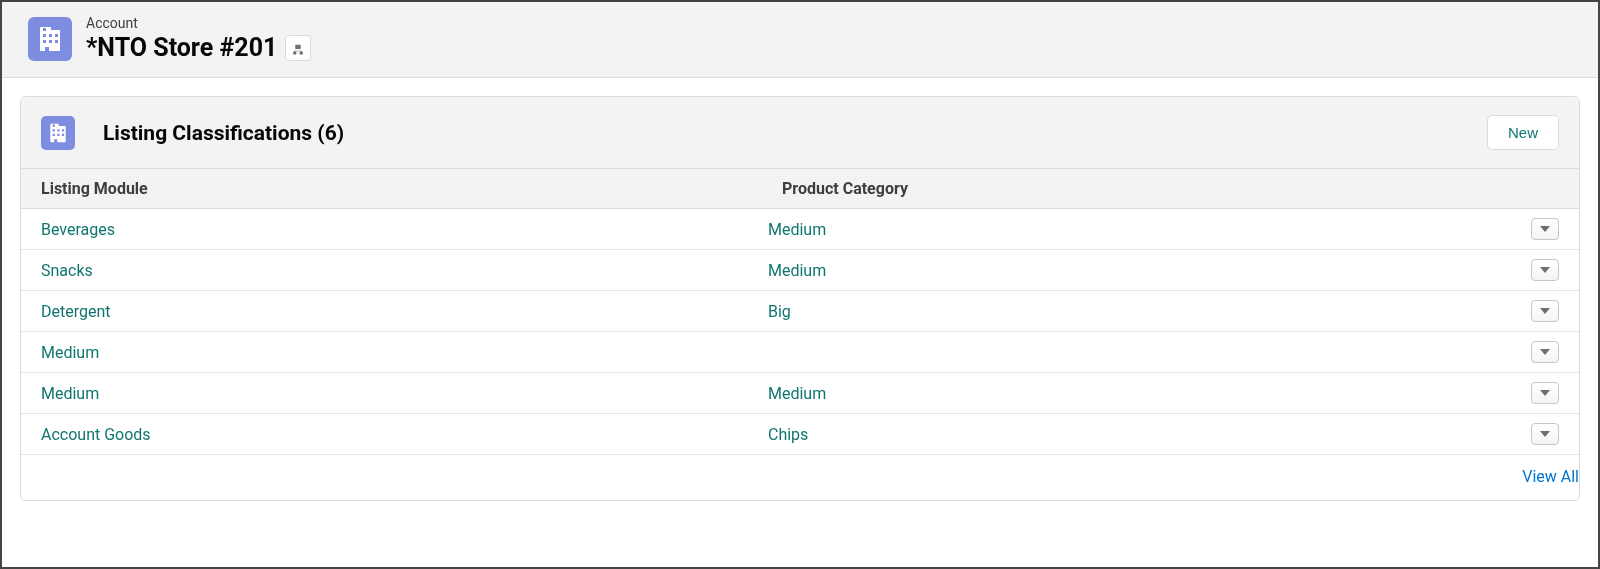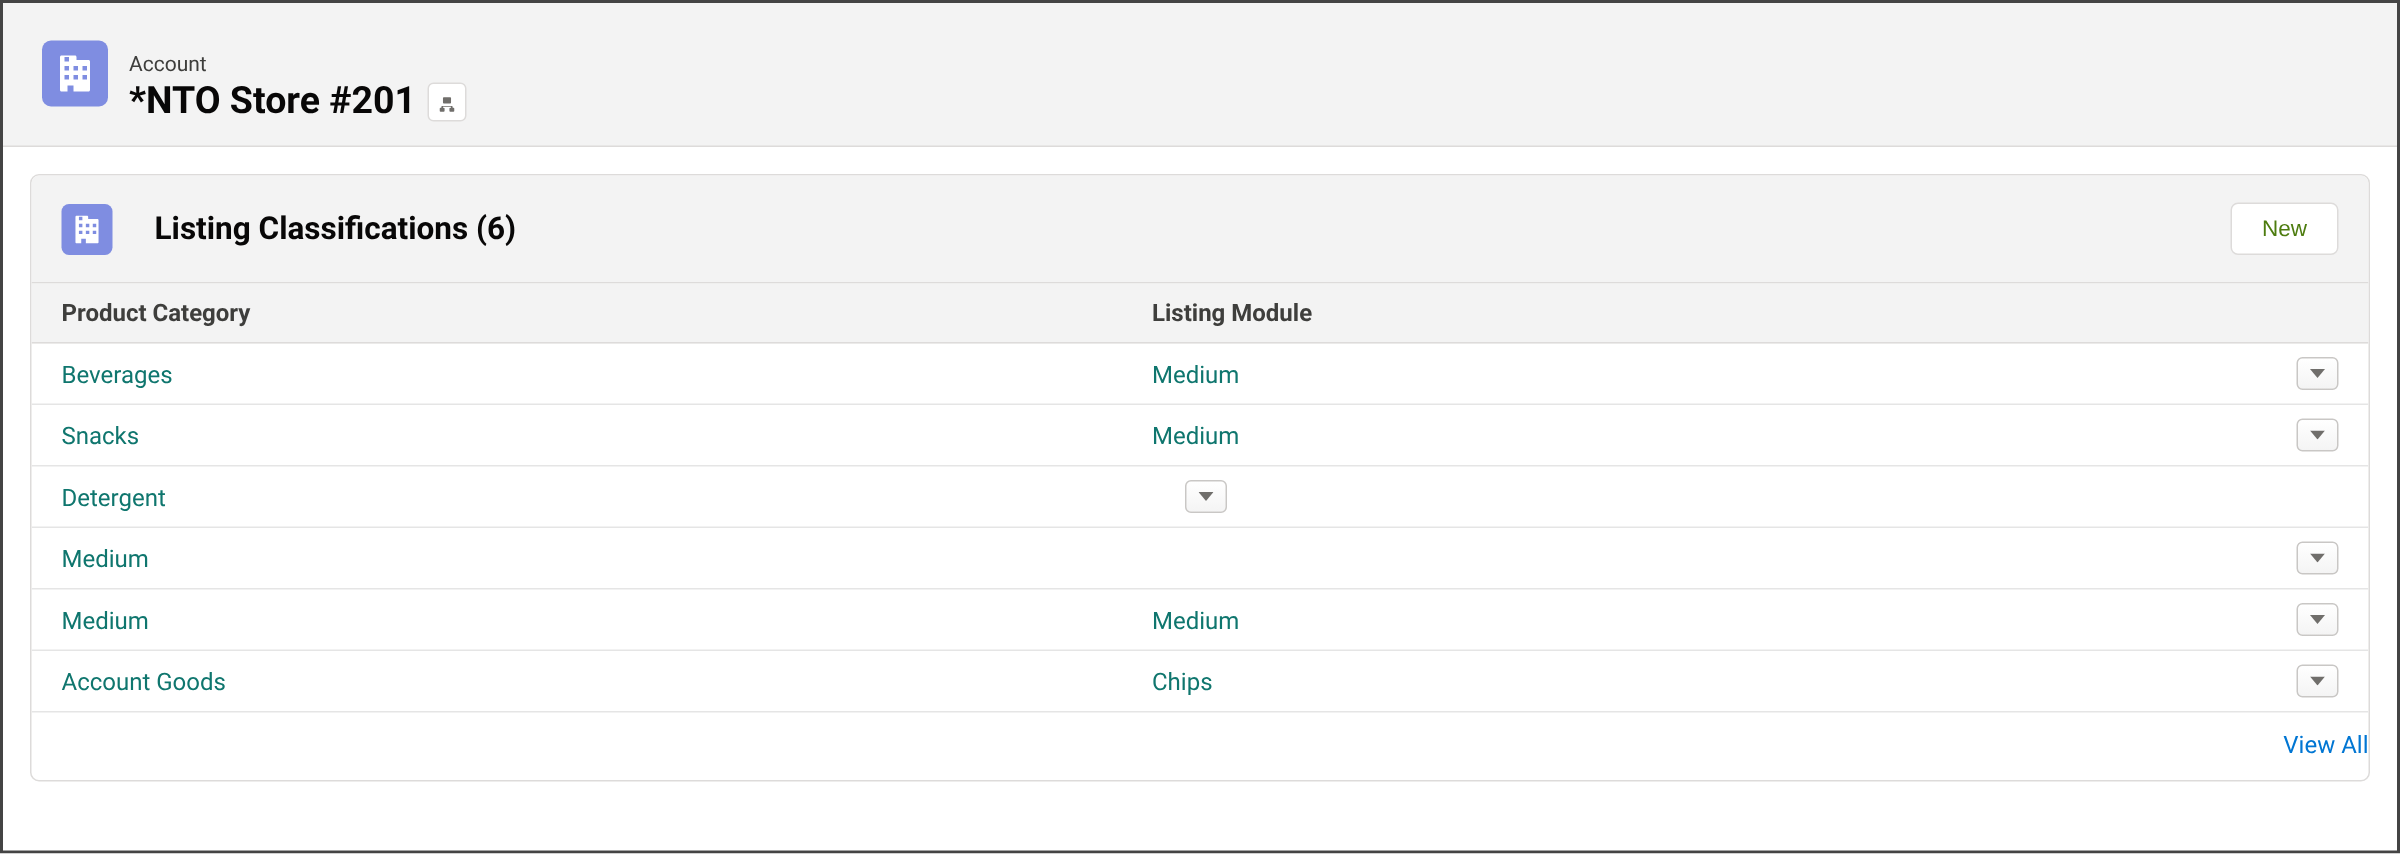--- a/index.html
+++ b/index.html
@@ -27,21 +27,21 @@
       width: 44px;
       height: 44px;
       background: #7f8de1;
       border-radius: 6px;
       display: flex;
       align-items: center;
       justify-content: center;
       flex-shrink: 0;
     }
     .record-icon svg { width: 26px; height: 26px; fill: #fff; }
-    .record-text { display: flex; flex-direction: column; margin-top: 20px; }
+    .record-text { display: flex; flex-direction: column; }
     .record-object-label {
       font-size: 14px;
       color: #3e3e3c;
       font-weight: 400;
       line-height: 1.3;
     }
     .record-title-row {
       display: flex;
       align-items: center;
       gap: 8px;
@@ -94,21 +94,21 @@
     .card-icon svg { width: 20px; height: 20px; fill: #fff; }
     .card-title {
       font-size: 21px;
       font-weight: 700;
       color: #080707;
       flex: 1;
     }
     .new-btn {
       background: #fff;
       border: 1px solid #dddbda;
-      color: #4d7c0f;
+      color: #0f766e;
       font-weight: 500;
       font-size: 15px;
       padding: 8px 20px;
       border-radius: 5px;
       cursor: pointer;
       text-align: center;
     }
 
     .table-headrow {
       display: flex;
@@ -188,22 +188,22 @@
         <div class="card-icon">
           <svg viewBox="0 0 52 52">
               <path d="M44 8H28V4c0-1.1-.9-2-2-2H8C6.9 2 6 2.9 6 4v44c0 1.1.9 2 2 2h8v-8h8v8h20c1.1 0 2-.9 2-2V10c0-1.1-.9-2-2-2zM18 34h-6v-6h6v6zm0-12h-6v-6h6v6zm0-12h-6V4h6v6zm12 24h-6v-6h6v6zm0-12h-6v-6h6v6zm12 12h-6v-6h6v6zm0-12h-6v-6h6v6z"></path>
             </svg>
         </div>
         <div class="card-title">Listing Classifications (6)</div>
         <button class="new-btn">New</button>
       </div>
 
       <div class="table-headrow">
+        <div class="th col-mod">Listing Module</div>
         <div class="th col-cat">Product Category</div>
-        <div class="th col-mod">Listing Module</div>
         <div class="th col-act"></div>
       </div>
 
       <div id="rows-container">
           <div class="table-row">
             <div class="col-cat">Beverages</div>
             <div class="col-mod">Medium</div>
             <div class="col-act">
               <div class="row-action-btn">
                 <svg viewBox="0 0 10 6">
@@ -218,20 +218,21 @@
             <div class="col-act">
               <div class="row-action-btn">
                 <svg viewBox="0 0 10 6">
                   <path d="M0 0l5 6 5-6z"></path>
                 </svg>
               </div>
             </div>
           </div>
           <div class="table-row">
             <div class="col-cat">Detergent</div>
+            <div class="col-mod">Big</div>
             <div class="col-act">
               <div class="row-action-btn">
                 <svg viewBox="0 0 10 6">
                   <path d="M0 0l5 6 5-6z"></path>
                 </svg>
               </div>
             </div>
           </div>
           <div class="table-row">
             <div class="col-mod">Medium</div>

